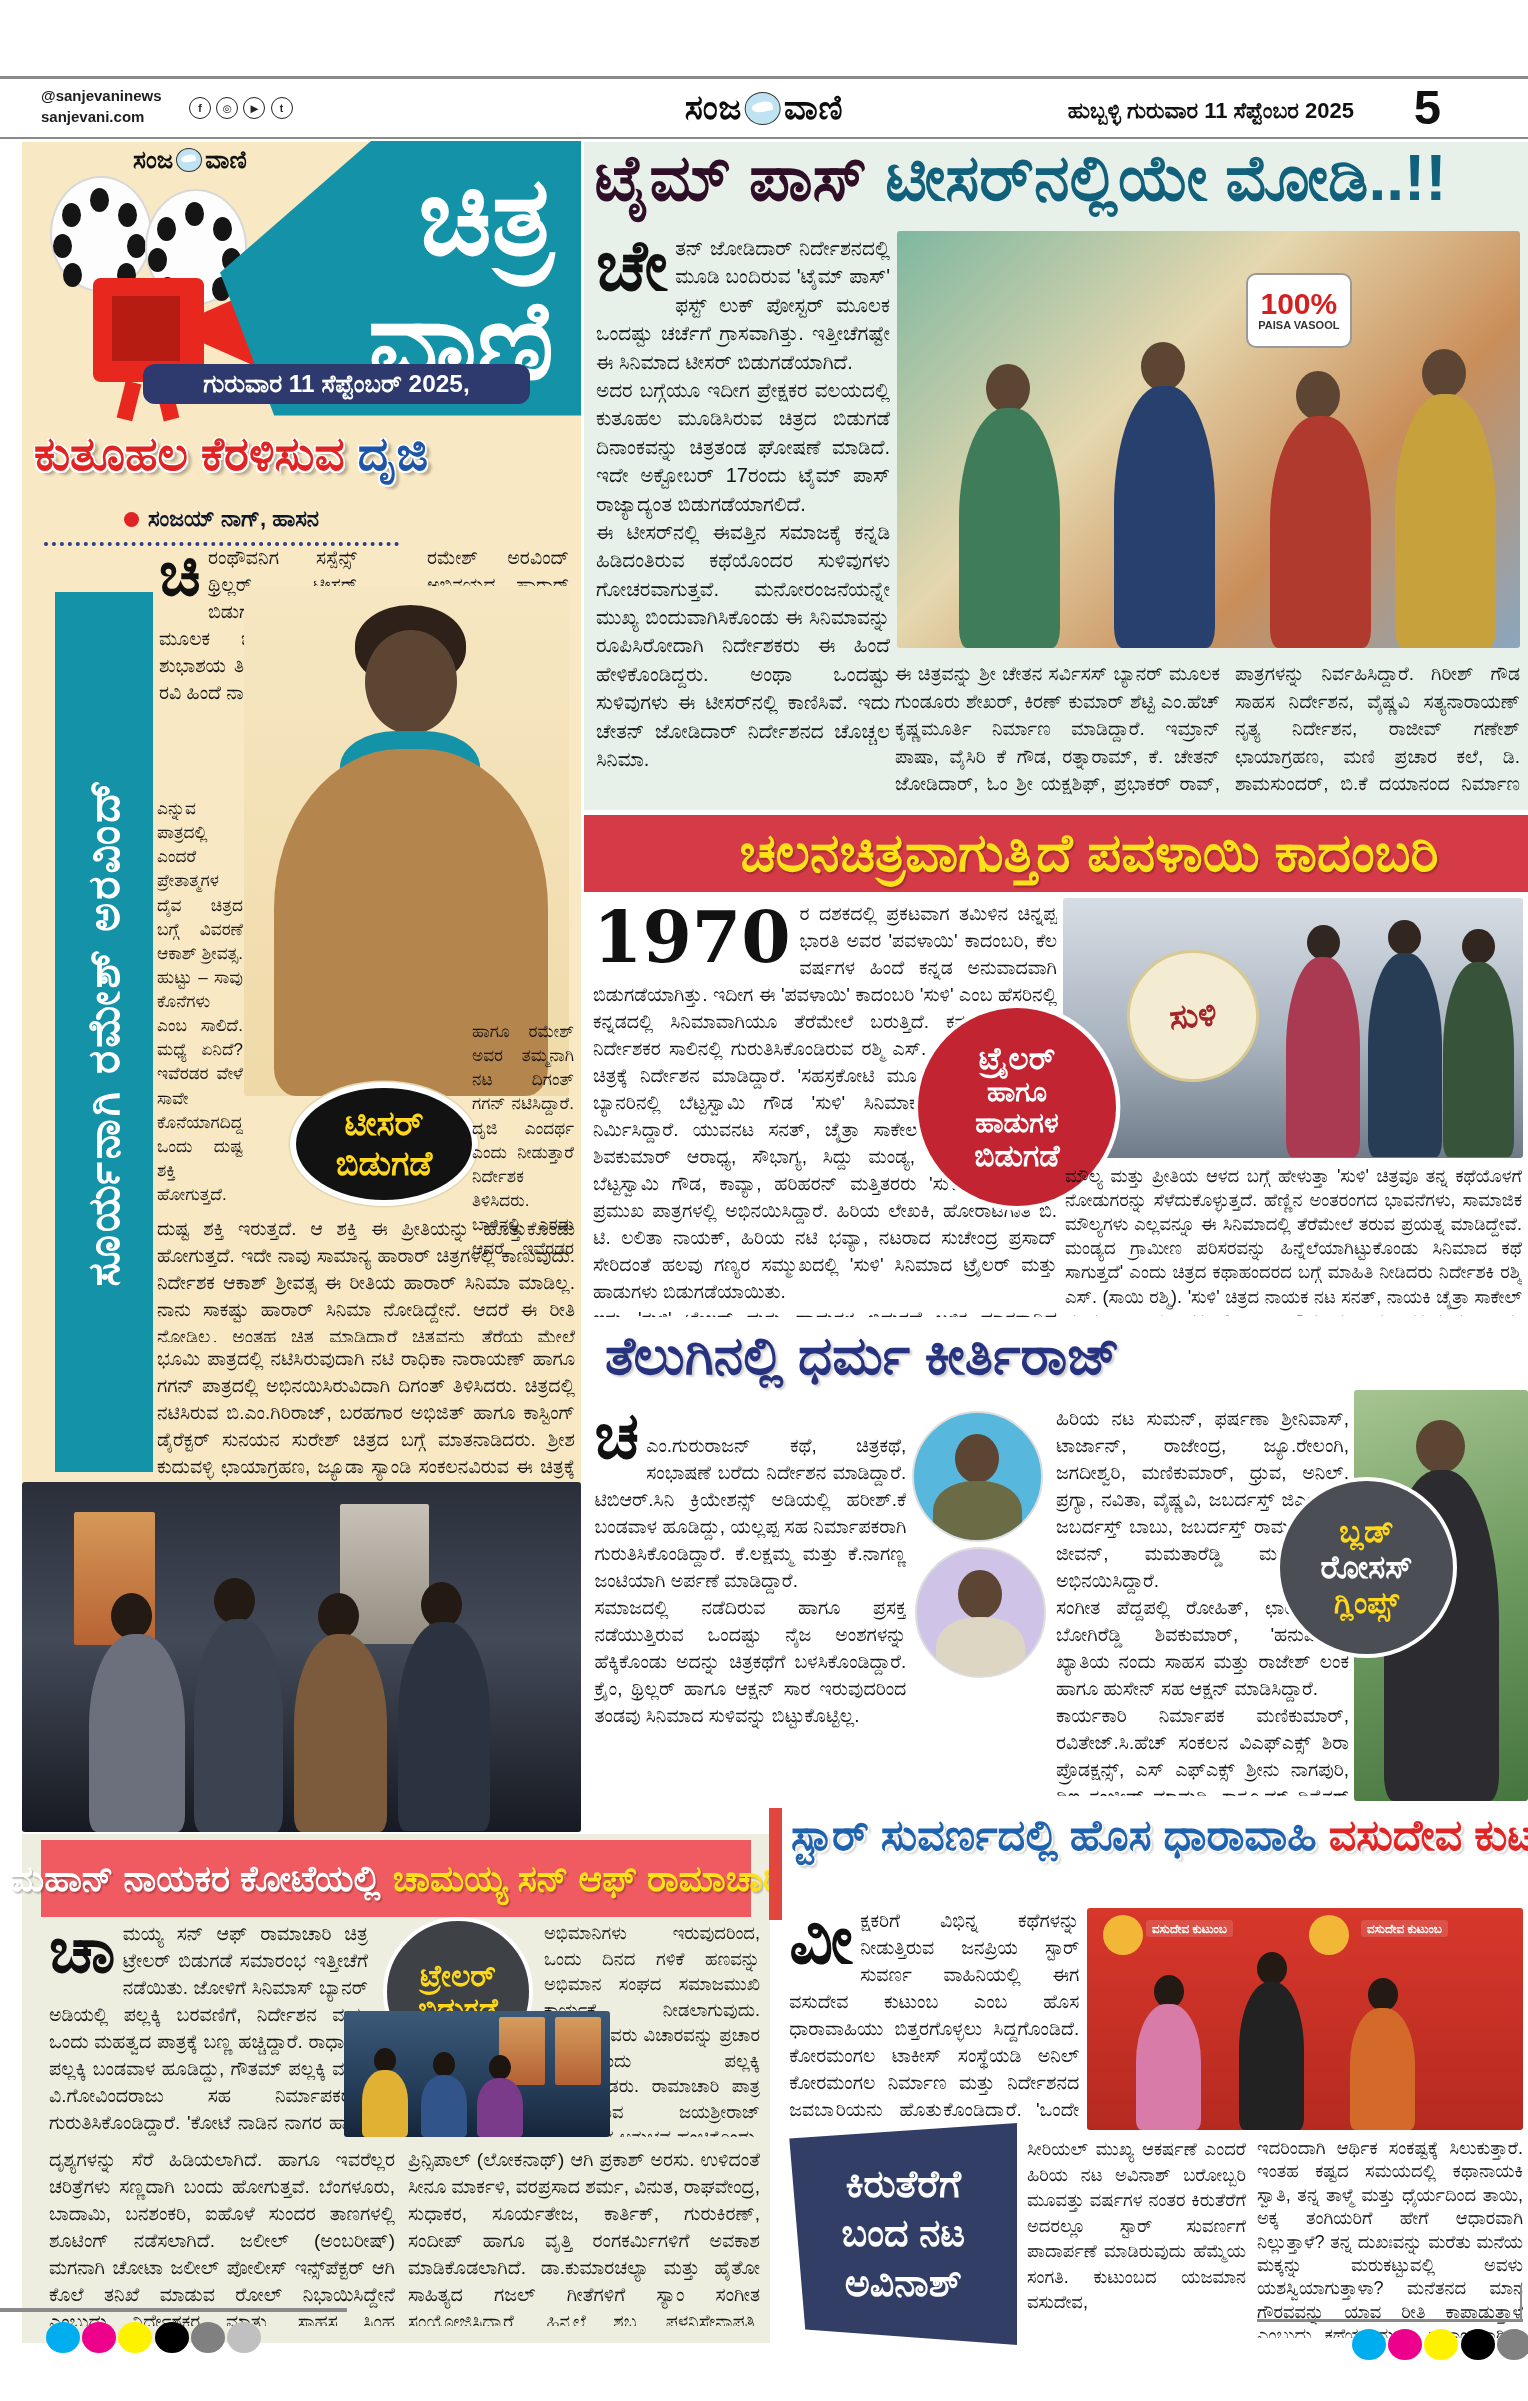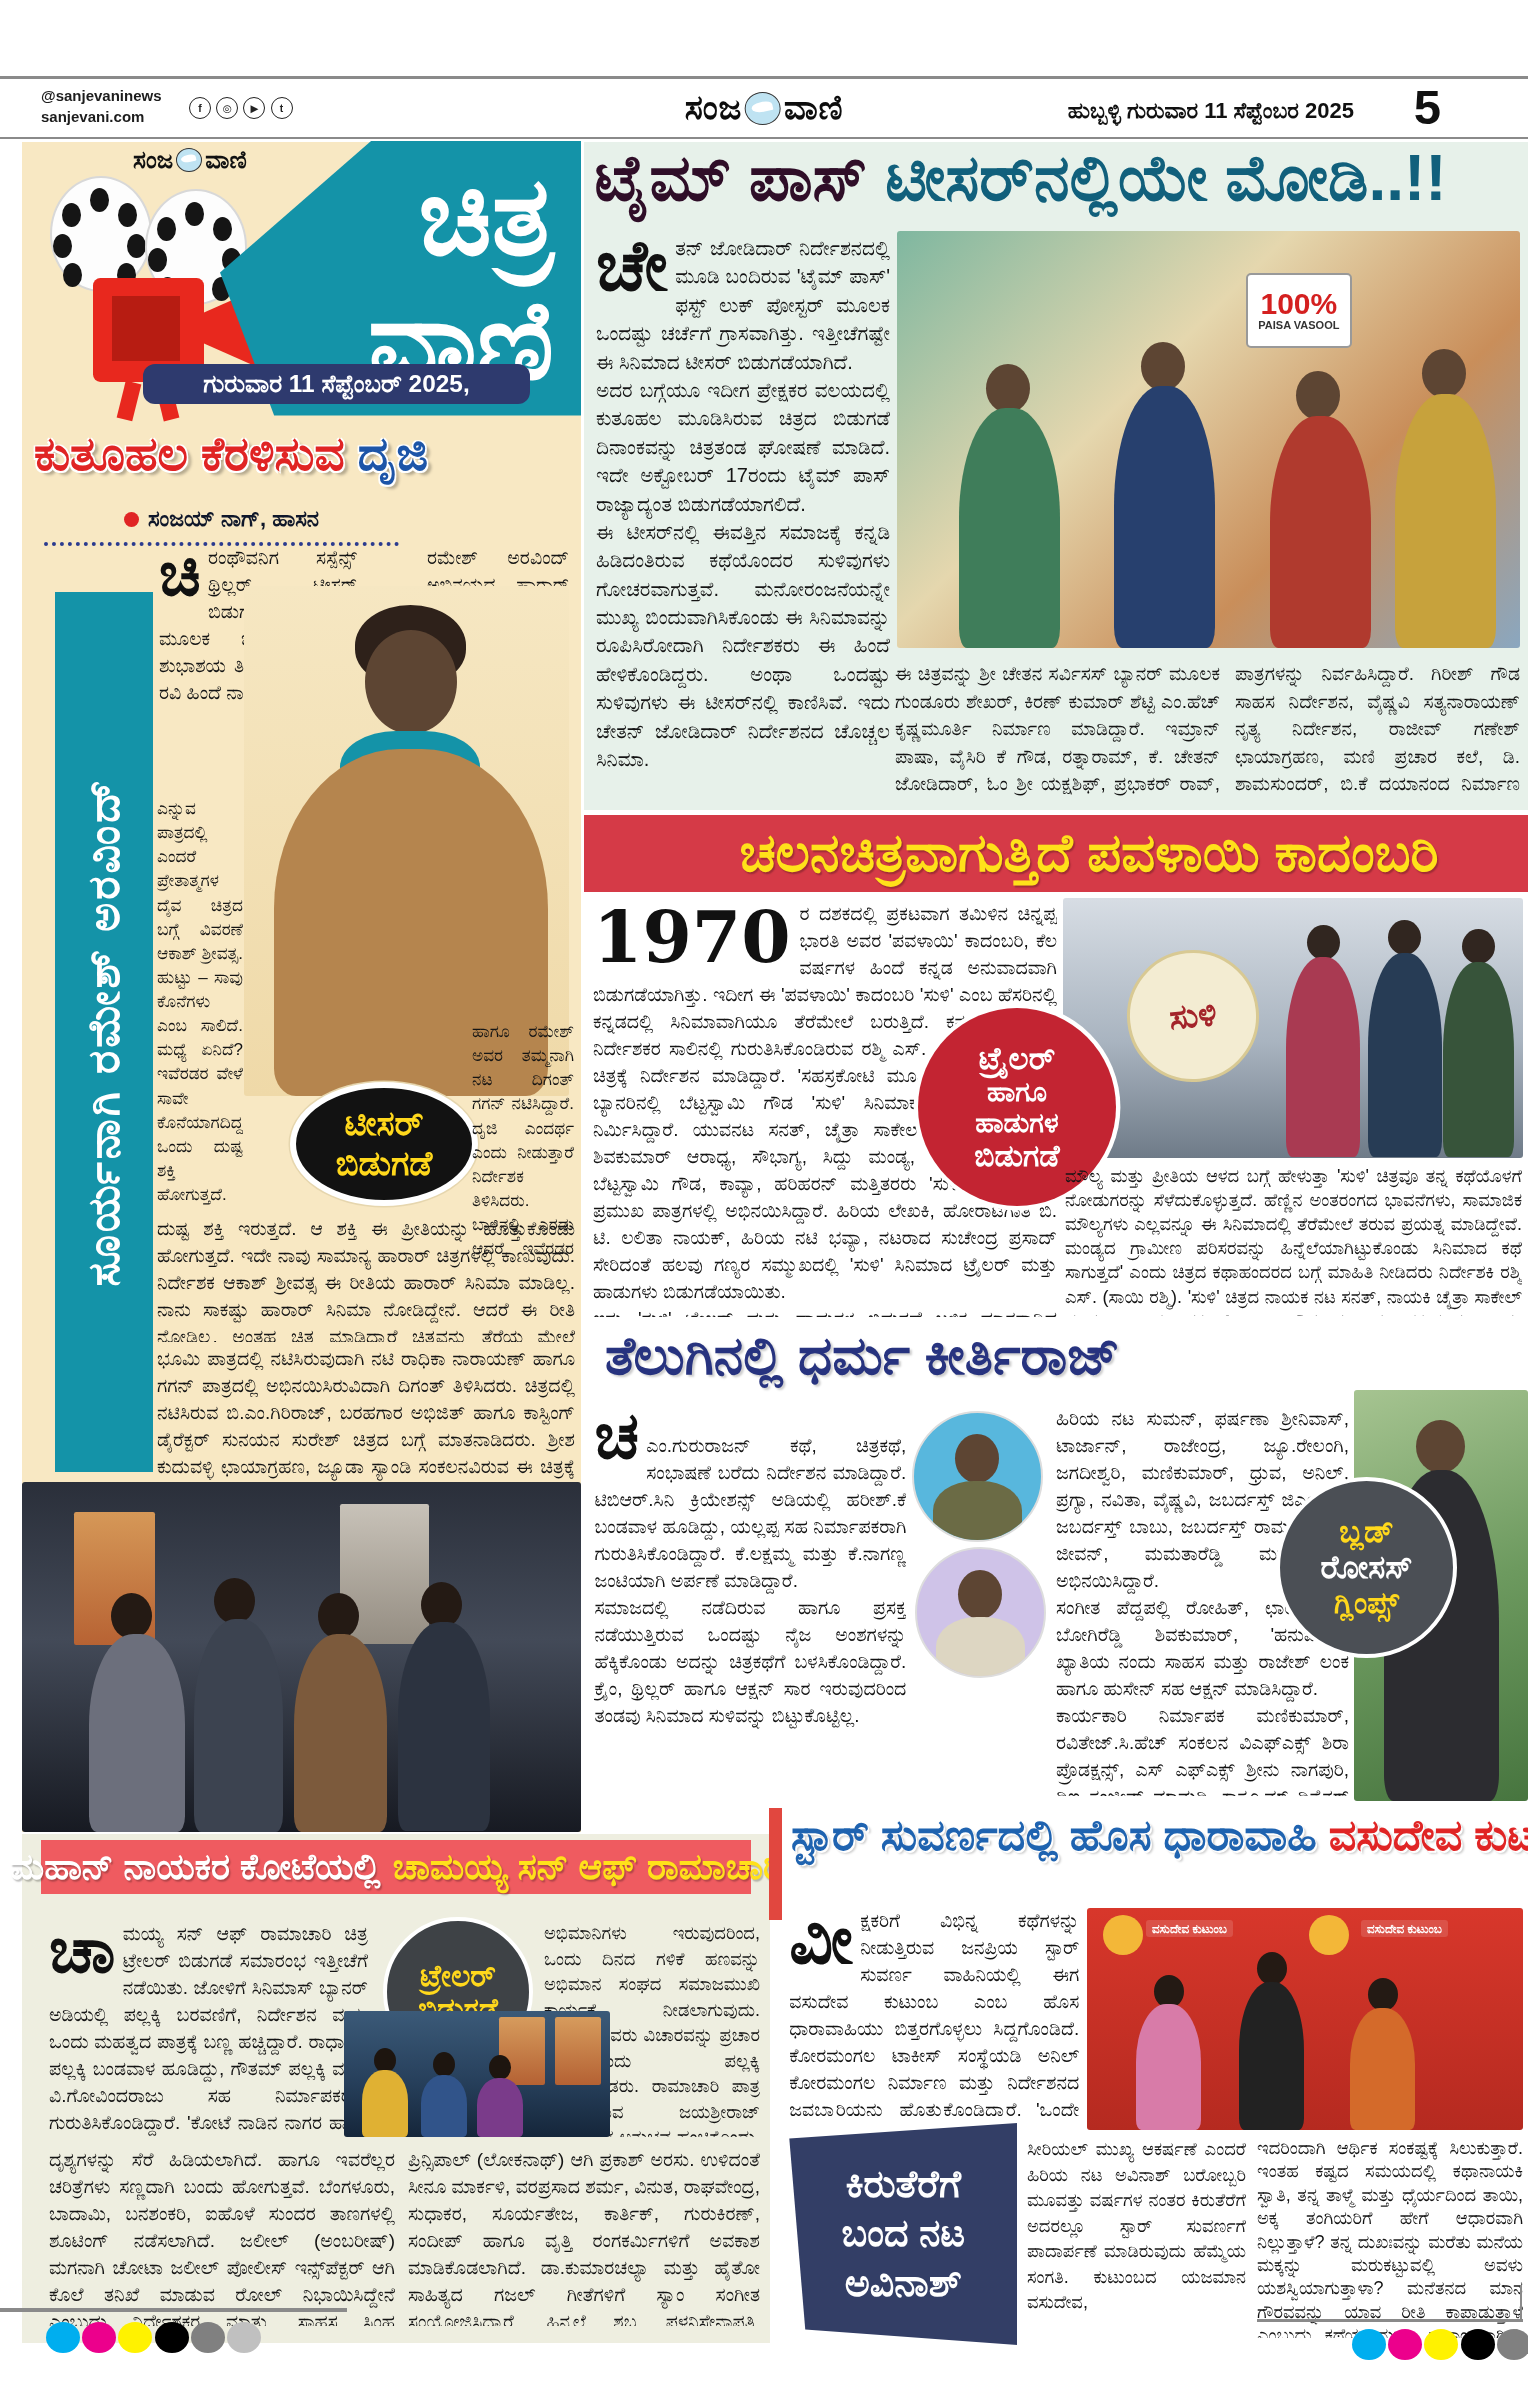--- a/index.html
+++ b/index.html
@@ -57,21 +57,21 @@
   .badge-oval{border-radius:50%;background:#121212;border:6.7px solid #fff;color:#ffd81c;display:flex;flex-direction:column;
               align-items:center;justify-content:center;font-weight:900;text-align:center;box-shadow:0 0 0 1.5px #e6d6ae;}
   .ph-group-dark{background:linear-gradient(180deg,#2a2f3a 0%,#434a58 45%,#171a22 100%);}
   .poster{position:absolute;background:linear-gradient(180deg,#e8a35a,#c4652f);border-radius:2.2px;opacity:.9;}
 
   
   .sec-tp{left:584px;top:142px;width:944px;height:668px;background:#e7f1ea;}
   .tp-head{left:10.4px;top:4.4px;width:928px;font-size:64px;font-weight:900;line-height:1.0;white-space:nowrap;}
   .tp-dark{color:#2f0e28;} .tp-teal{color:#11607c;}
   .tp-photo{left:313px;top:89px;width:623px;height:417px;background:linear-gradient(135deg,#7fb7a0 0%,#e5d7ae 38%,#c98e5a 68%,#8aa7c0 100%);}
-  .tp-sign{position:absolute;left:56%;top:10%;width:102px;height:71px;background:#fff;border:2.2px solid #999;border-radius:5px;
+  .tp-sign{position:absolute;left:56%;top:10%;width:102px;height:71px;background:#fff;border:2.2px solid #999;border-radius:10px;
            display:flex;flex-direction:column;align-items:center;justify-content:center;font-weight:900;}
   .tp-sign .pct{color:#d42020;font-size:30px;line-height:1;}
   .tp-sign .sub{color:#333;font-size:11px;}
   .cap{font-size:19px;line-height:1.45;color:#141414;text-align:justify;}
 
   
   .sec-pv{left:584px;top:811px;width:944px;height:513px;background:#fff;}
   .pv-banner{left:0;top:4.4px;width:914px;height:77px;background:#d53a47;display:flex;align-items:center;justify-content:center;padding-left:48px;}
   .pv-banner span{color:#ffe11a;font-size:53px;font-weight:900;text-shadow:1.5px 1.5px 1.5px rgba(0,0,0,.25);}
   .pv-drop{float:left;font-family:"DejaVu Serif","Liberation Serif",serif;font-size:71px;font-weight:700;line-height:.85;margin:6px 9px 0 0;color:#111;}
@@ -87,21 +87,21 @@
            text-shadow:2.2px 2.2px 2.2px rgba(0,0,0,.2);}
   .circ{border-radius:50%;overflow:hidden;border:2.2px solid #ddd;}
   .circ.blue{background:#58b7dd;} .circ.lav{background:#cfc3e8;}
   .ph-actor{background:linear-gradient(160deg,#a6c491 0%,#6d9a5f 50%,#47753f 100%);}
   .dh-badge{left:692px;top:152px;width:173px;height:173px;border-radius:50%;background:#4b4f55;border:4.4px solid #fff;
             display:flex;flex-direction:column;align-items:center;justify-content:center;font-weight:900;text-align:center;line-height:1.12;}
   .dh-badge .y{color:#ffd81c;} .dh-badge .w{color:#fff;}
 
   
   .sec-ch{left:22px;top:1834px;width:748px;height:509px;background:#eeeee0;}
-  .ch-banner{left:19px;top:6px;width:710px;height:54px;background:#ef5b60;display:flex;align-items:center;justify-content:center;gap:12px;white-space:nowrap;}
+  .ch-banner{left:19px;top:6px;width:710px;height:77px;background:#ef5b60;display:flex;align-items:center;justify-content:center;gap:12px;white-space:nowrap;}
   .ch-w{color:#fff;font-size:36px;font-weight:900;text-shadow:1.5px 1.5px 1.5px rgba(0,0,0,.25);}
   .ch-y{color:#ffe11a;font-size:36px;font-weight:900;text-shadow:1.5px 1.5px 1.5px rgba(0,0,0,.25);}
   .ch-badge{left:361px;top:83px;width:142px;height:142px;border-radius:50%;background:#3e4246;border:4.4px solid #fff;color:#ffd81c;
             display:flex;flex-direction:column;align-items:center;justify-content:center;font-weight:900;text-align:center;line-height:1.15;}
   .ph-chg{background:linear-gradient(180deg,#3b5a78 0%,#27405c 55%,#15263a 100%);}
 
   
   .sec-vs{left:776px;top:1804px;width:752px;height:538px;background:#fff;}
   .vs-bar{left:-6.7px;top:4.4px;width:12.6px;height:112px;background:#e1473f;}
   .vs-head{left:15px;top:7.4px;width:736px;font-size:43px;font-weight:900;white-space:nowrap;

